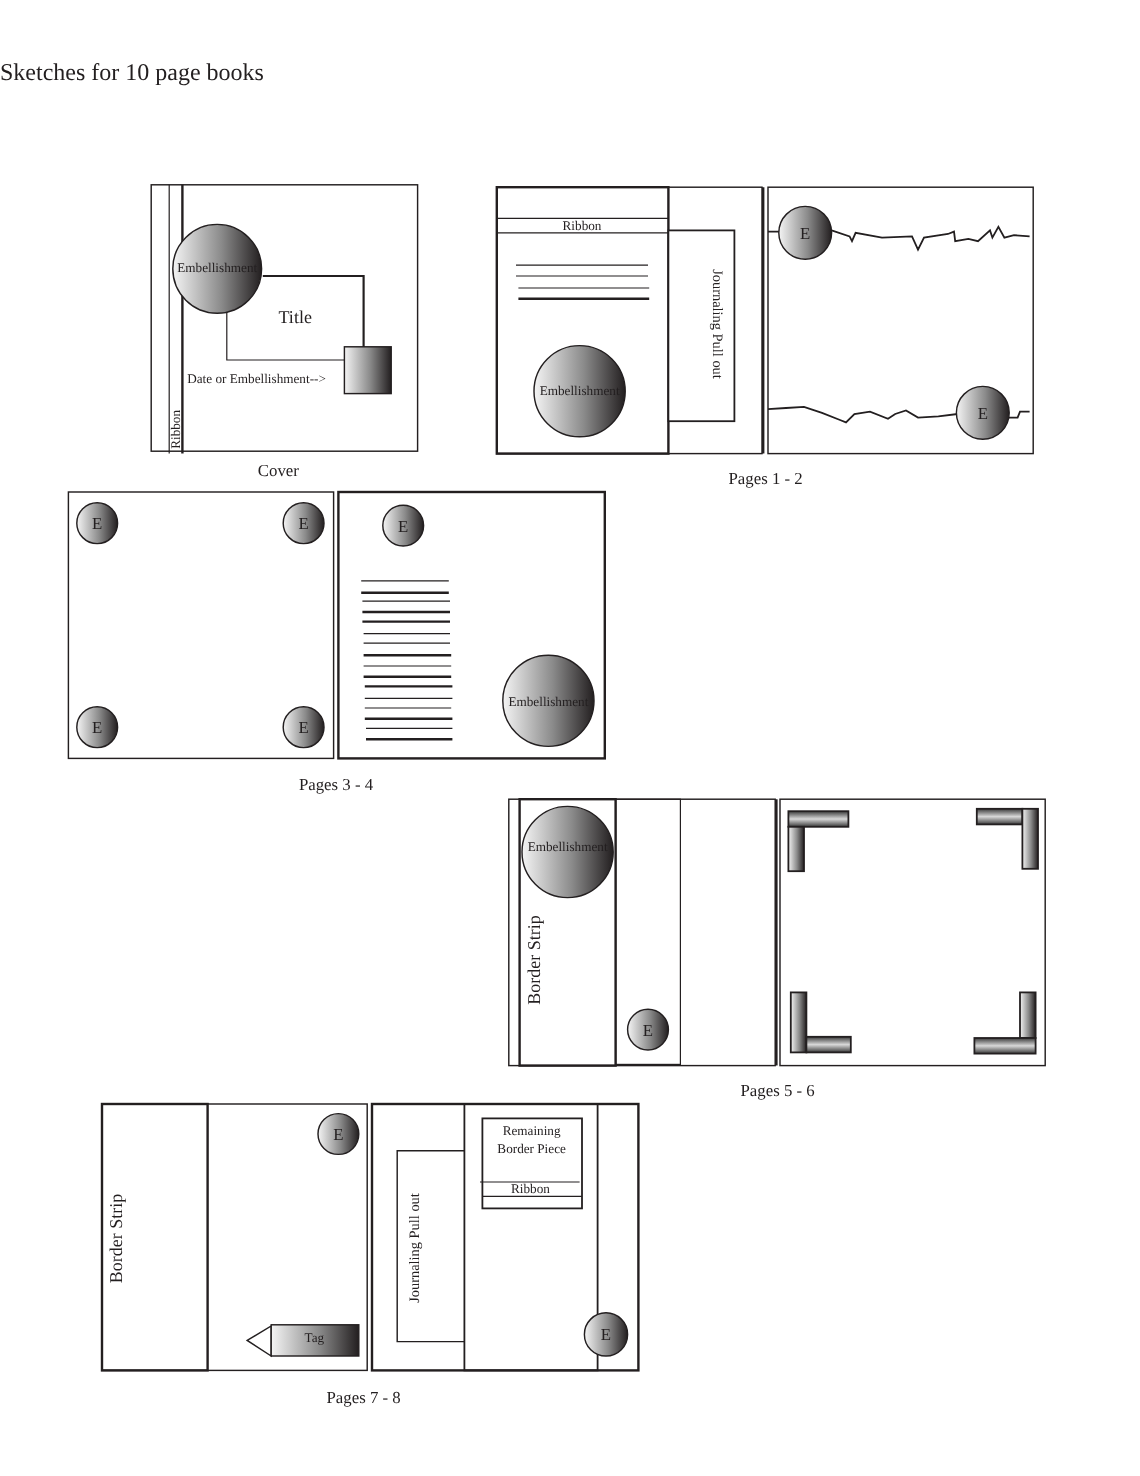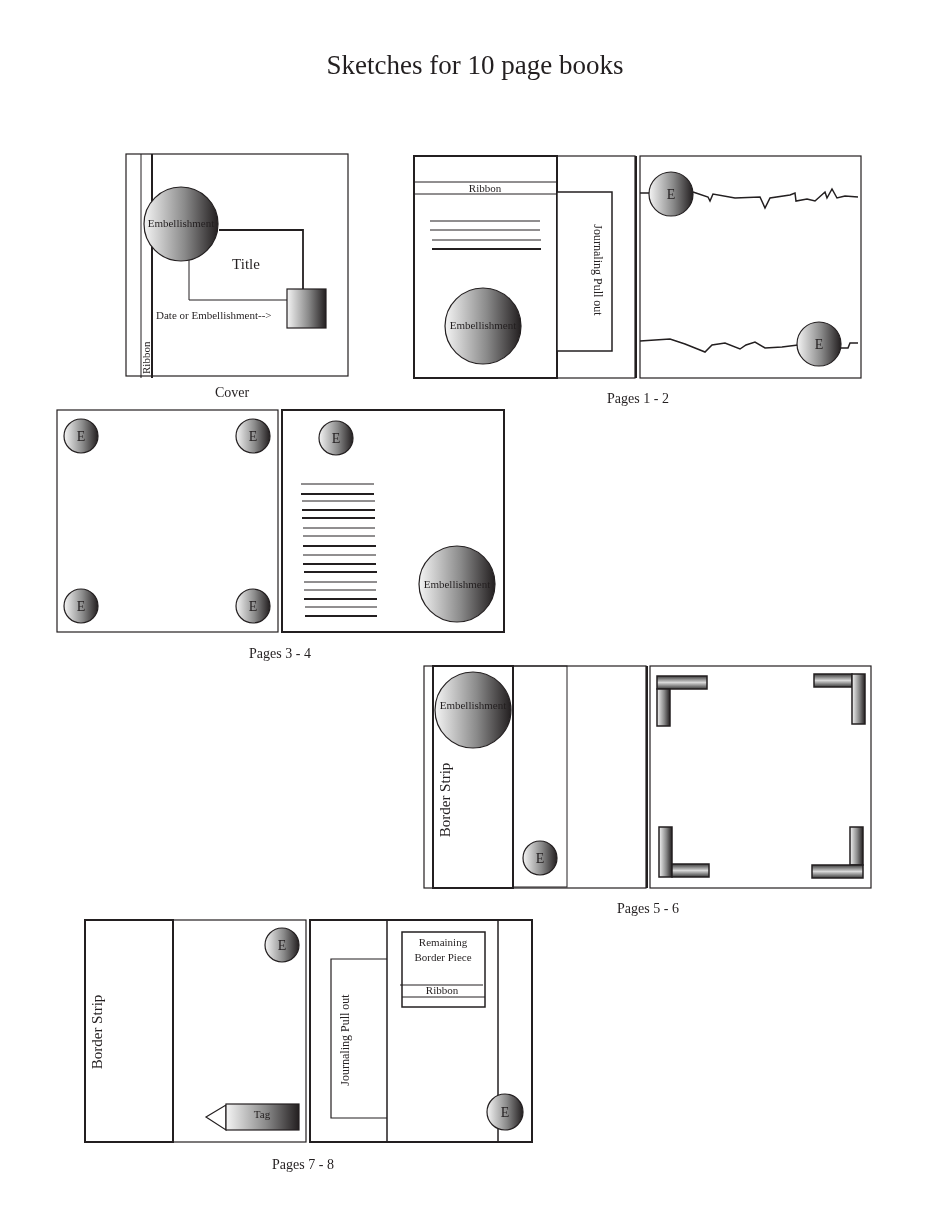--- a/index.html
+++ b/index.html
@@ -1,19 +1,19 @@
 <!DOCTYPE html>
 <html><head>
   <meta charset="utf-8">
   <style>
     html, body { margin: 0; padding: 0; background: #ffffff; }
     body { width: 950px; height: 1230px; position: relative; overflow: hidden;
            font-family: "Liberation Serif", "DejaVu Serif", serif; color: #231f20; }
-    .title { position: absolute; left: 0; width: 950px; top: 50px; text-align: center;
-             font-size: 27px; }
+    .title { position: absolute; left: 0; width: 950px; top: 50px; 
+             font-size: 20px; }
     svg.canvas { position: absolute; left: 0; top: 0; }
     svg text { font-family: "Liberation Serif", "DejaVu Serif", serif; fill: #231f20; }
   </style>
 </head>
 <body>
 
 <div class="title">Sketches for 10 page books</div>
 
 <svg class="canvas" width="950" height="1230" viewBox="0 0 950 1230">
   <defs>

